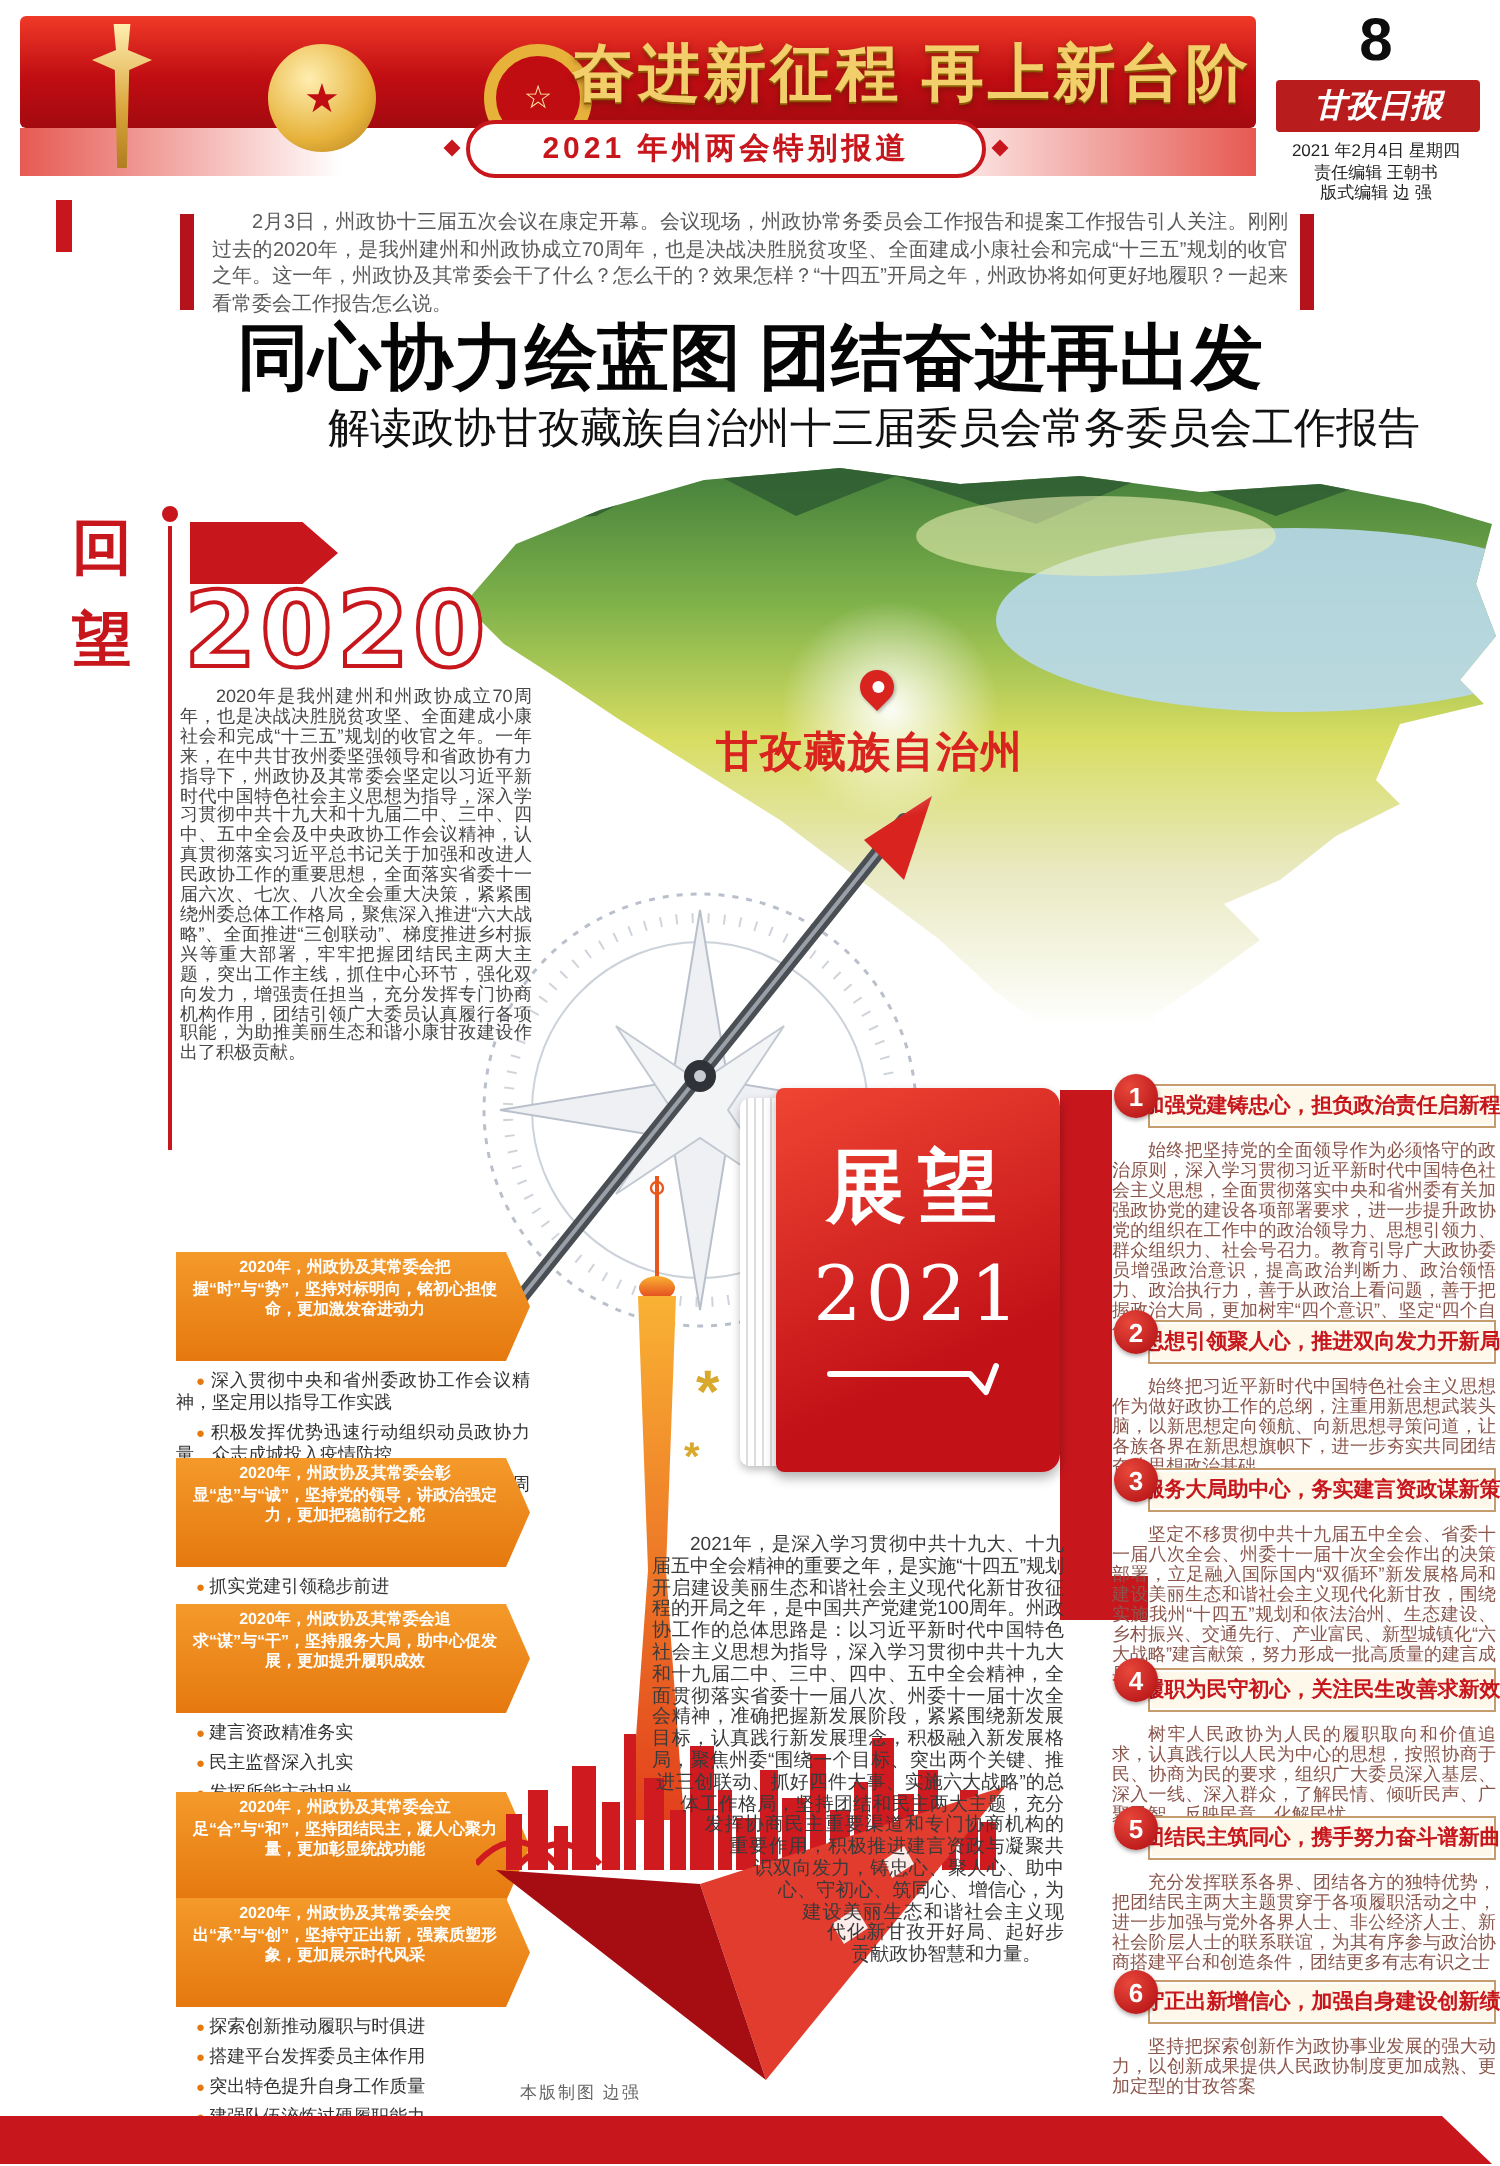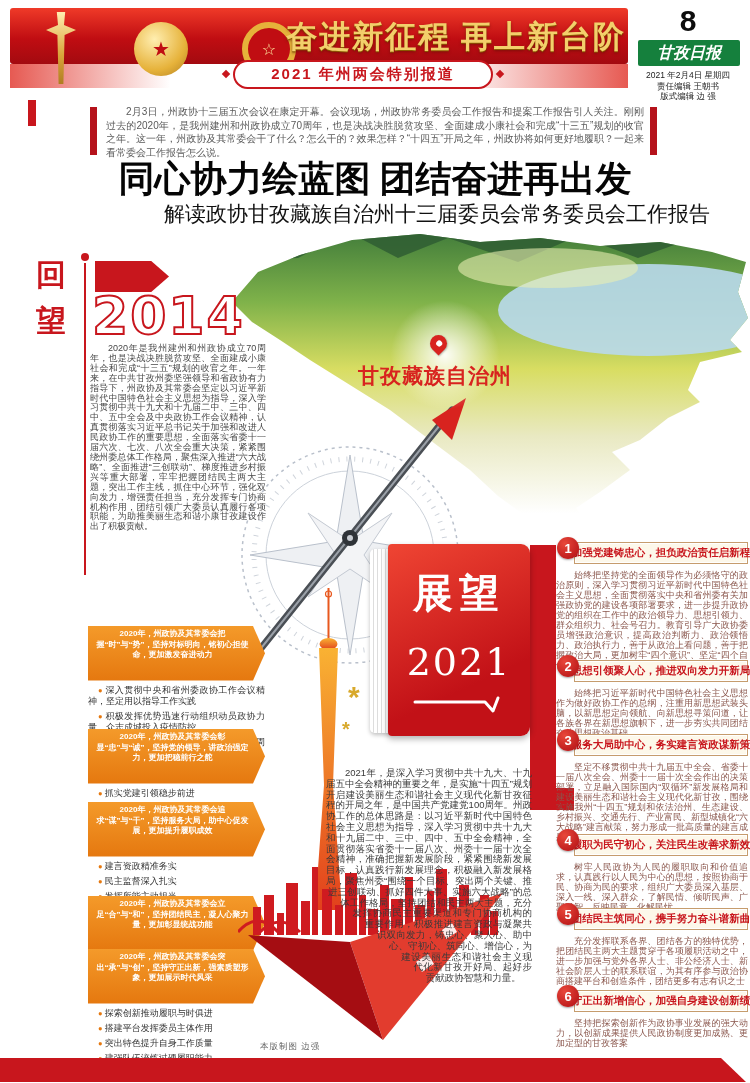--- a/index.html
+++ b/index.html
@@ -26,21 +26,21 @@
   .banner-pill{position:absolute;left:233px;top:60px;width:256px;height:25px;background:#fff;
           border:2px solid #c8161d;border-radius:15px;display:flex;align-items:center;justify-content:center;
           font-size:15px;font-weight:700;color:#c8161d;letter-spacing:2px;z-index:3}
   .banner-pill::before,.banner-pill::after{content:"";width:6px;height:6px;background:#c8161d;
           transform:rotate(45deg);position:absolute;top:9px}
   .banner-pill::before{left:-12px}.banner-pill::after{right:-12px}
 
   
   .pageno{position:absolute;left:632px;top:4px;width:112px;text-align:center;
           font-size:30px;font-weight:800;color:#0d0d0d}
-  .logo{position:absolute;left:638px;top:40px;width:102px;height:26px;background:#15803d;color:#fff;
+  .logo{position:absolute;left:638px;top:40px;width:102px;height:26px;background:#b91c1c;color:#fff;
         display:flex;align-items:center;justify-content:center;font-size:16px;font-weight:700;
         font-style:italic;font-family:Liberation Serif, serif;border-radius:2px}
   .dateblock{position:absolute;left:626px;top:70px;width:124px;text-align:center;
         font-size:8.5px;line-height:10.5px;color:#222}
 
   
   .intro-bar{position:absolute;width:7px;height:48px;background:#b5121b;top:107px}
   .intro-bar.l{left:90px}.intro-bar.r{left:650px}
   .intro-text{position:absolute;left:106px;top:105px;width:538px;font-size:10px;line-height:13.5px;
         color:#5a5a5a;text-align:justify;text-indent:2em}
@@ -75,21 +75,21 @@
   .map-label{position:absolute;left:358px;top:362px;font-size:21px;font-weight:900;color:#d8231f;
         letter-spacing:1px;font-family:Liberation Serif, serif;z-index:2;white-space:nowrap}
 
   
   .book-pages{position:absolute;left:370px;top:549px;width:22px;height:184px;border-radius:5px 0 0 5px;
         background:repeating-linear-gradient(90deg,#fff 0 3px,#ddd 3px 4px);box-shadow:0 2px 4px rgba(0,0,0,.25);z-index:2}
   .book{position:absolute;left:388px;top:544px;width:142px;height:192px;z-index:3;
         background:linear-gradient(155deg,#ef4533,#c21117 70%);border-radius:4px 9px 9px 4px;
         box-shadow:0 3px 6px rgba(0,0,0,.3);display:flex;flex-direction:column;align-items:center;color:#fff}
   .book-t1{margin-top:22px;font-size:40px;font-weight:900;letter-spacing:6px;font-family:"Liberation Serif",serif}
-  .book-t2{font-size:38px;font-family:"DejaVu Serif",serif;letter-spacing:2px;margin-top:19px}
+  .book-t2{font-size:38px;font-family:"DejaVu Serif",serif;letter-spacing:2px;margin-top:4px}
   .book-line{margin-top:10px}
   .fw{position:absolute;color:#d8a92c;font-weight:900;z-index:1}
   .fw.a{left:348px;top:680px;font-size:30px}
   .fw.b{left:342px;top:718px;font-size:20px}
   .ribbon-v{position:absolute;left:530px;top:545px;width:26px;height:246px;background:#c8161d}
   .ribbon-foot{position:absolute;left:530px;top:788px;width:44px;height:22px;background:#c8161d}
 
   
   .obox{position:absolute;left:88px;width:177px}
   .ohead{background:linear-gradient(180deg,#f49a2a,#e5780f);color:#fff;font-size:8px;line-height:10.5px;
@@ -189,21 +189,21 @@
   </svg>
 
   <div class="pin-glow"></div>
   <div class="pin"></div>
   <div class="map-label">甘孜藏族自治州</div>
 
   <div class="review-label">回望</div>
   <div class="review-dot"></div>
   <div class="review-line"></div>
   <div class="review-arrow"></div>
-  <div class="review-year">2014</div>
+  <div class="review-year">2020</div>
   <div class="review-body">2020年是我州建州和州政协成立70周年，也是决战决胜脱贫攻坚、全面建成小康社会和完成“十三五”规划的收官之年。一年来，在中共甘孜州委坚强领导和省政协有力指导下，州政协及其常委会坚定以习近平新时代中国特色社会主义思想为指导，深入学习贯彻中共十九大和十九届二中、三中、四中、五中全会及中央政协工作会议精神，认真贯彻落实习近平总书记关于加强和改进人民政协工作的重要思想，全面落实省委十一届六次、七次、八次全会重大决策，紧紧围绕州委总体工作格局，聚焦深入推进“六大战略”、全面推进“三创联动”、梯度推进乡村振兴等重大部署，牢牢把握团结民主两大主题，突出工作主线，抓住中心环节，强化双向发力，增强责任担当，充分发挥专门协商机构作用，团结引领广大委员认真履行各项职能，为助推美丽生态和谐小康甘孜建设作出了积极贡献。</div>
 
   <div class="book-pages"></div>
   <div class="fw a">*</div>
   <div class="fw b">*</div>
   <div class="book">
     <div class="book-t1">展望</div>
     <div class="book-t2">2021</div>
     <svg class="book-line" width="96" height="20" viewBox="0 0 96 20">
       <polyline points="4,8 74,8 82,17 87,4" fill="none" stroke="#fff" stroke-width="3" stroke-linecap="round" stroke-linejoin="round"></polyline>

